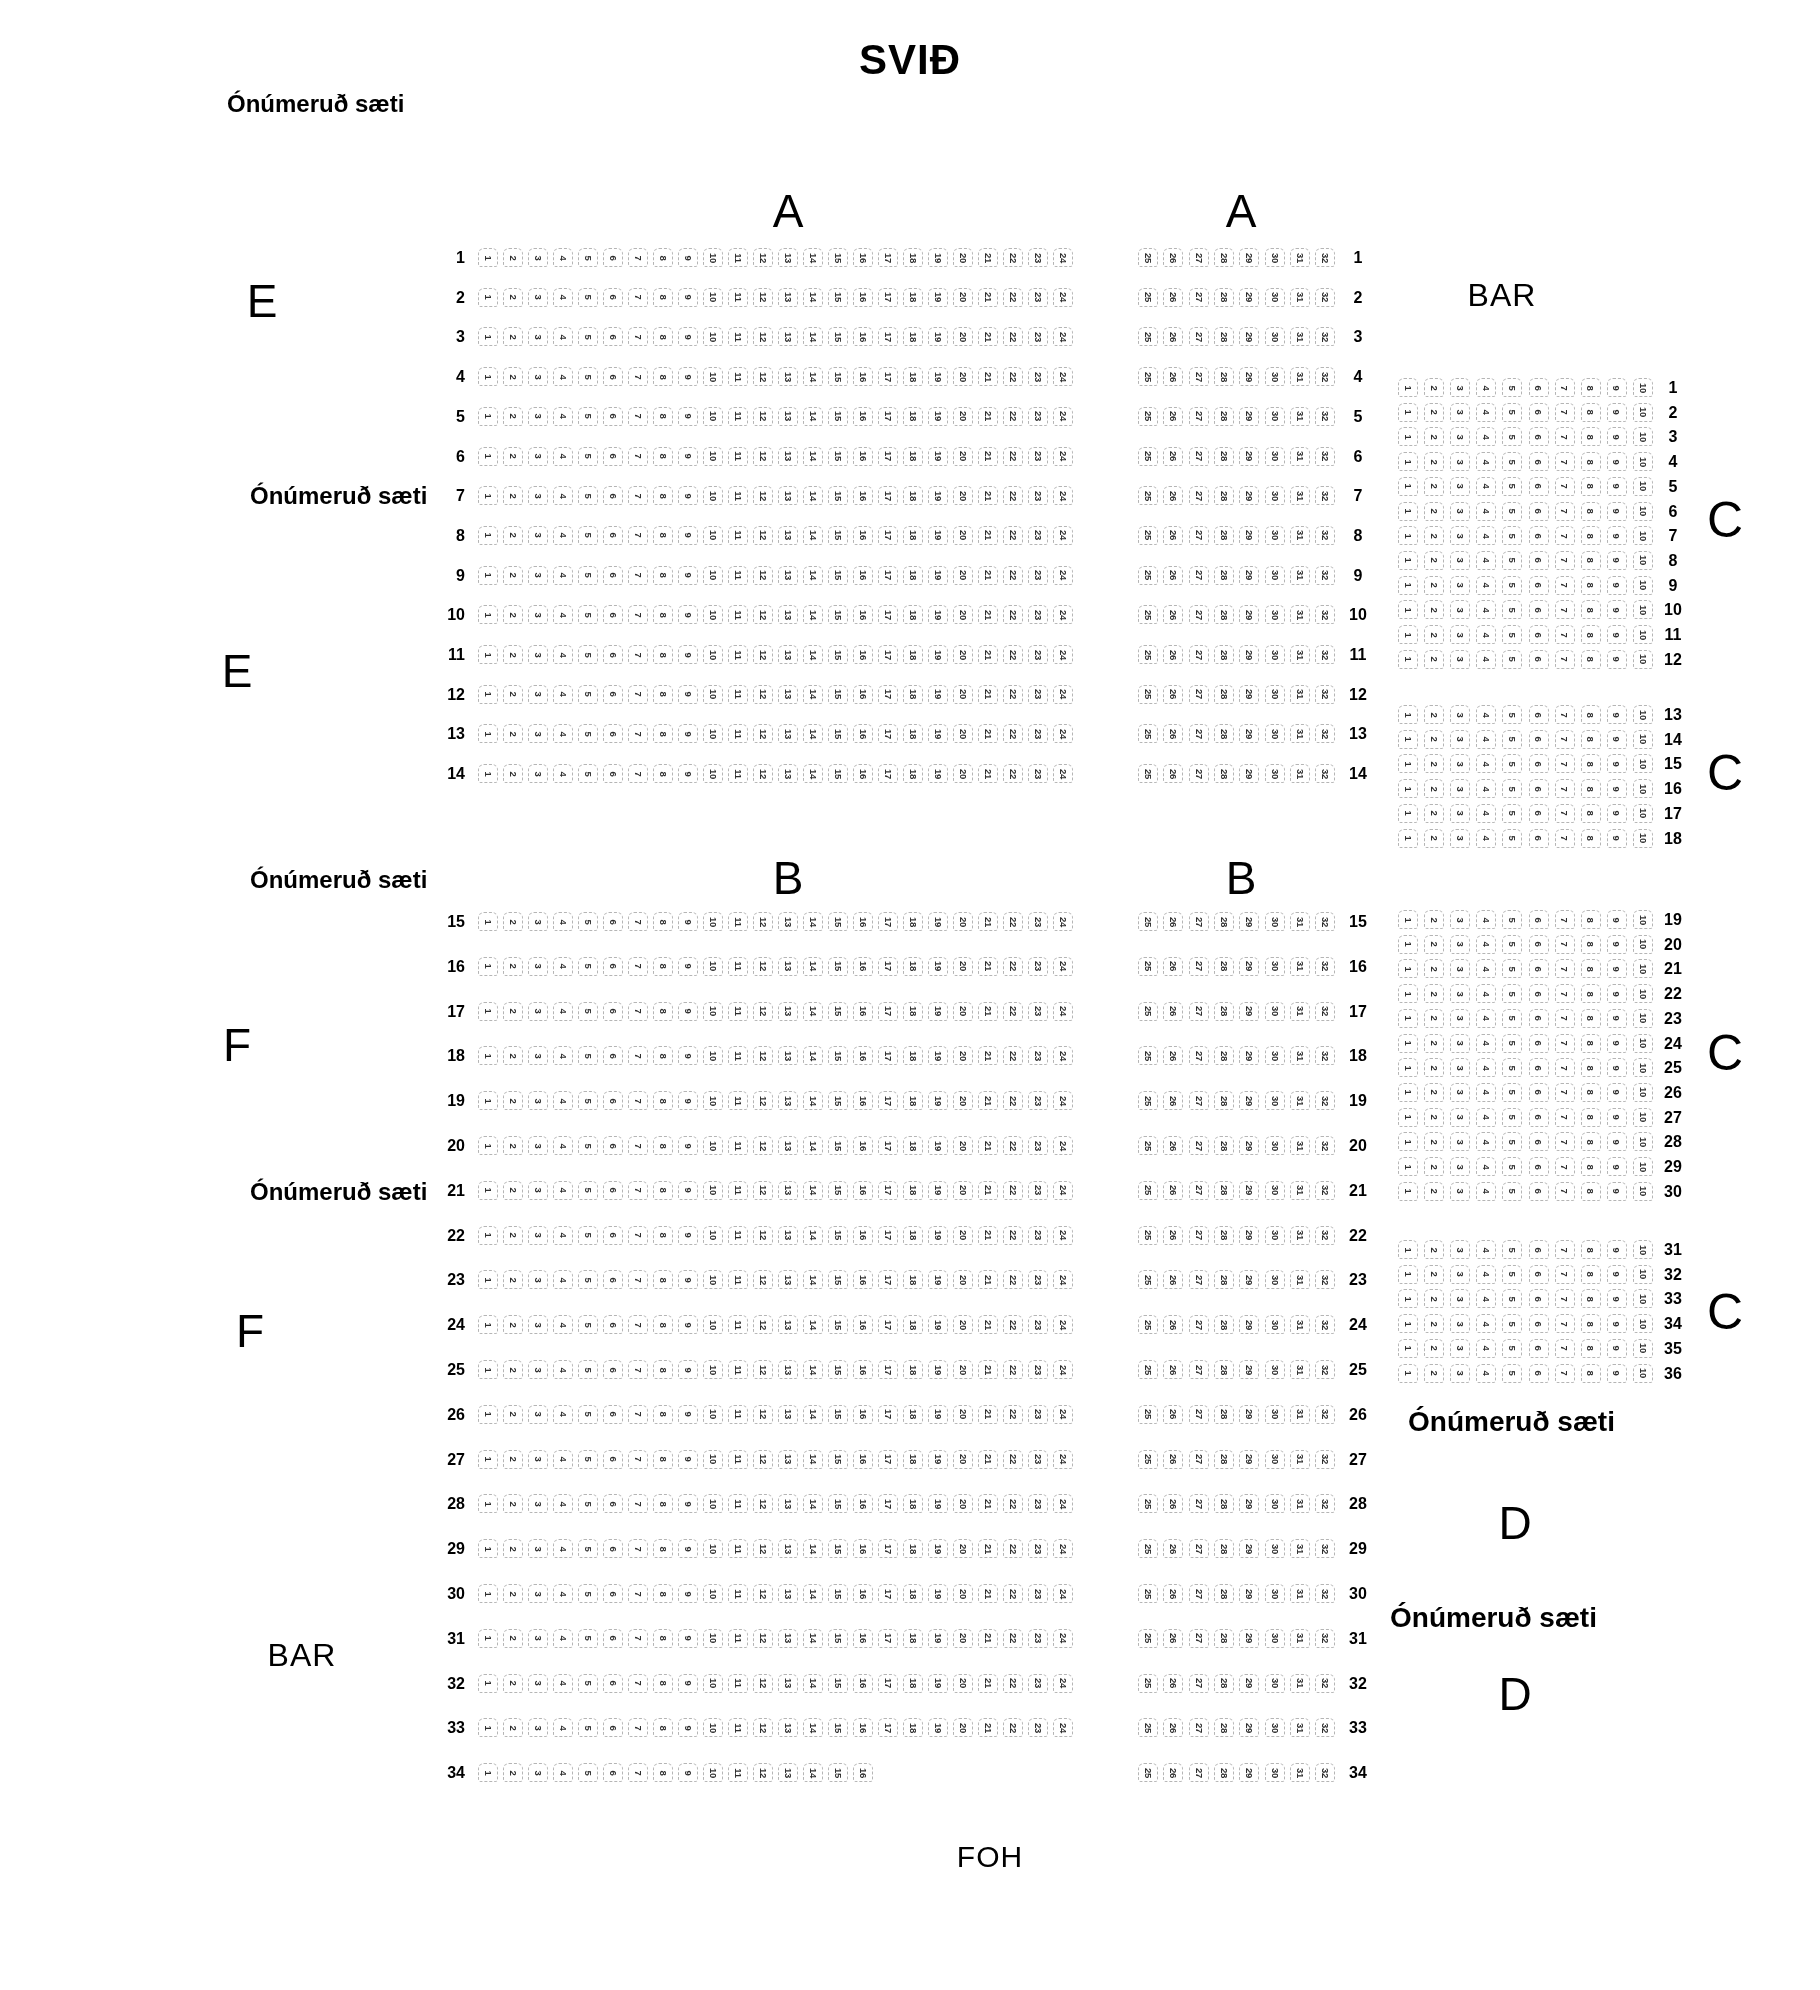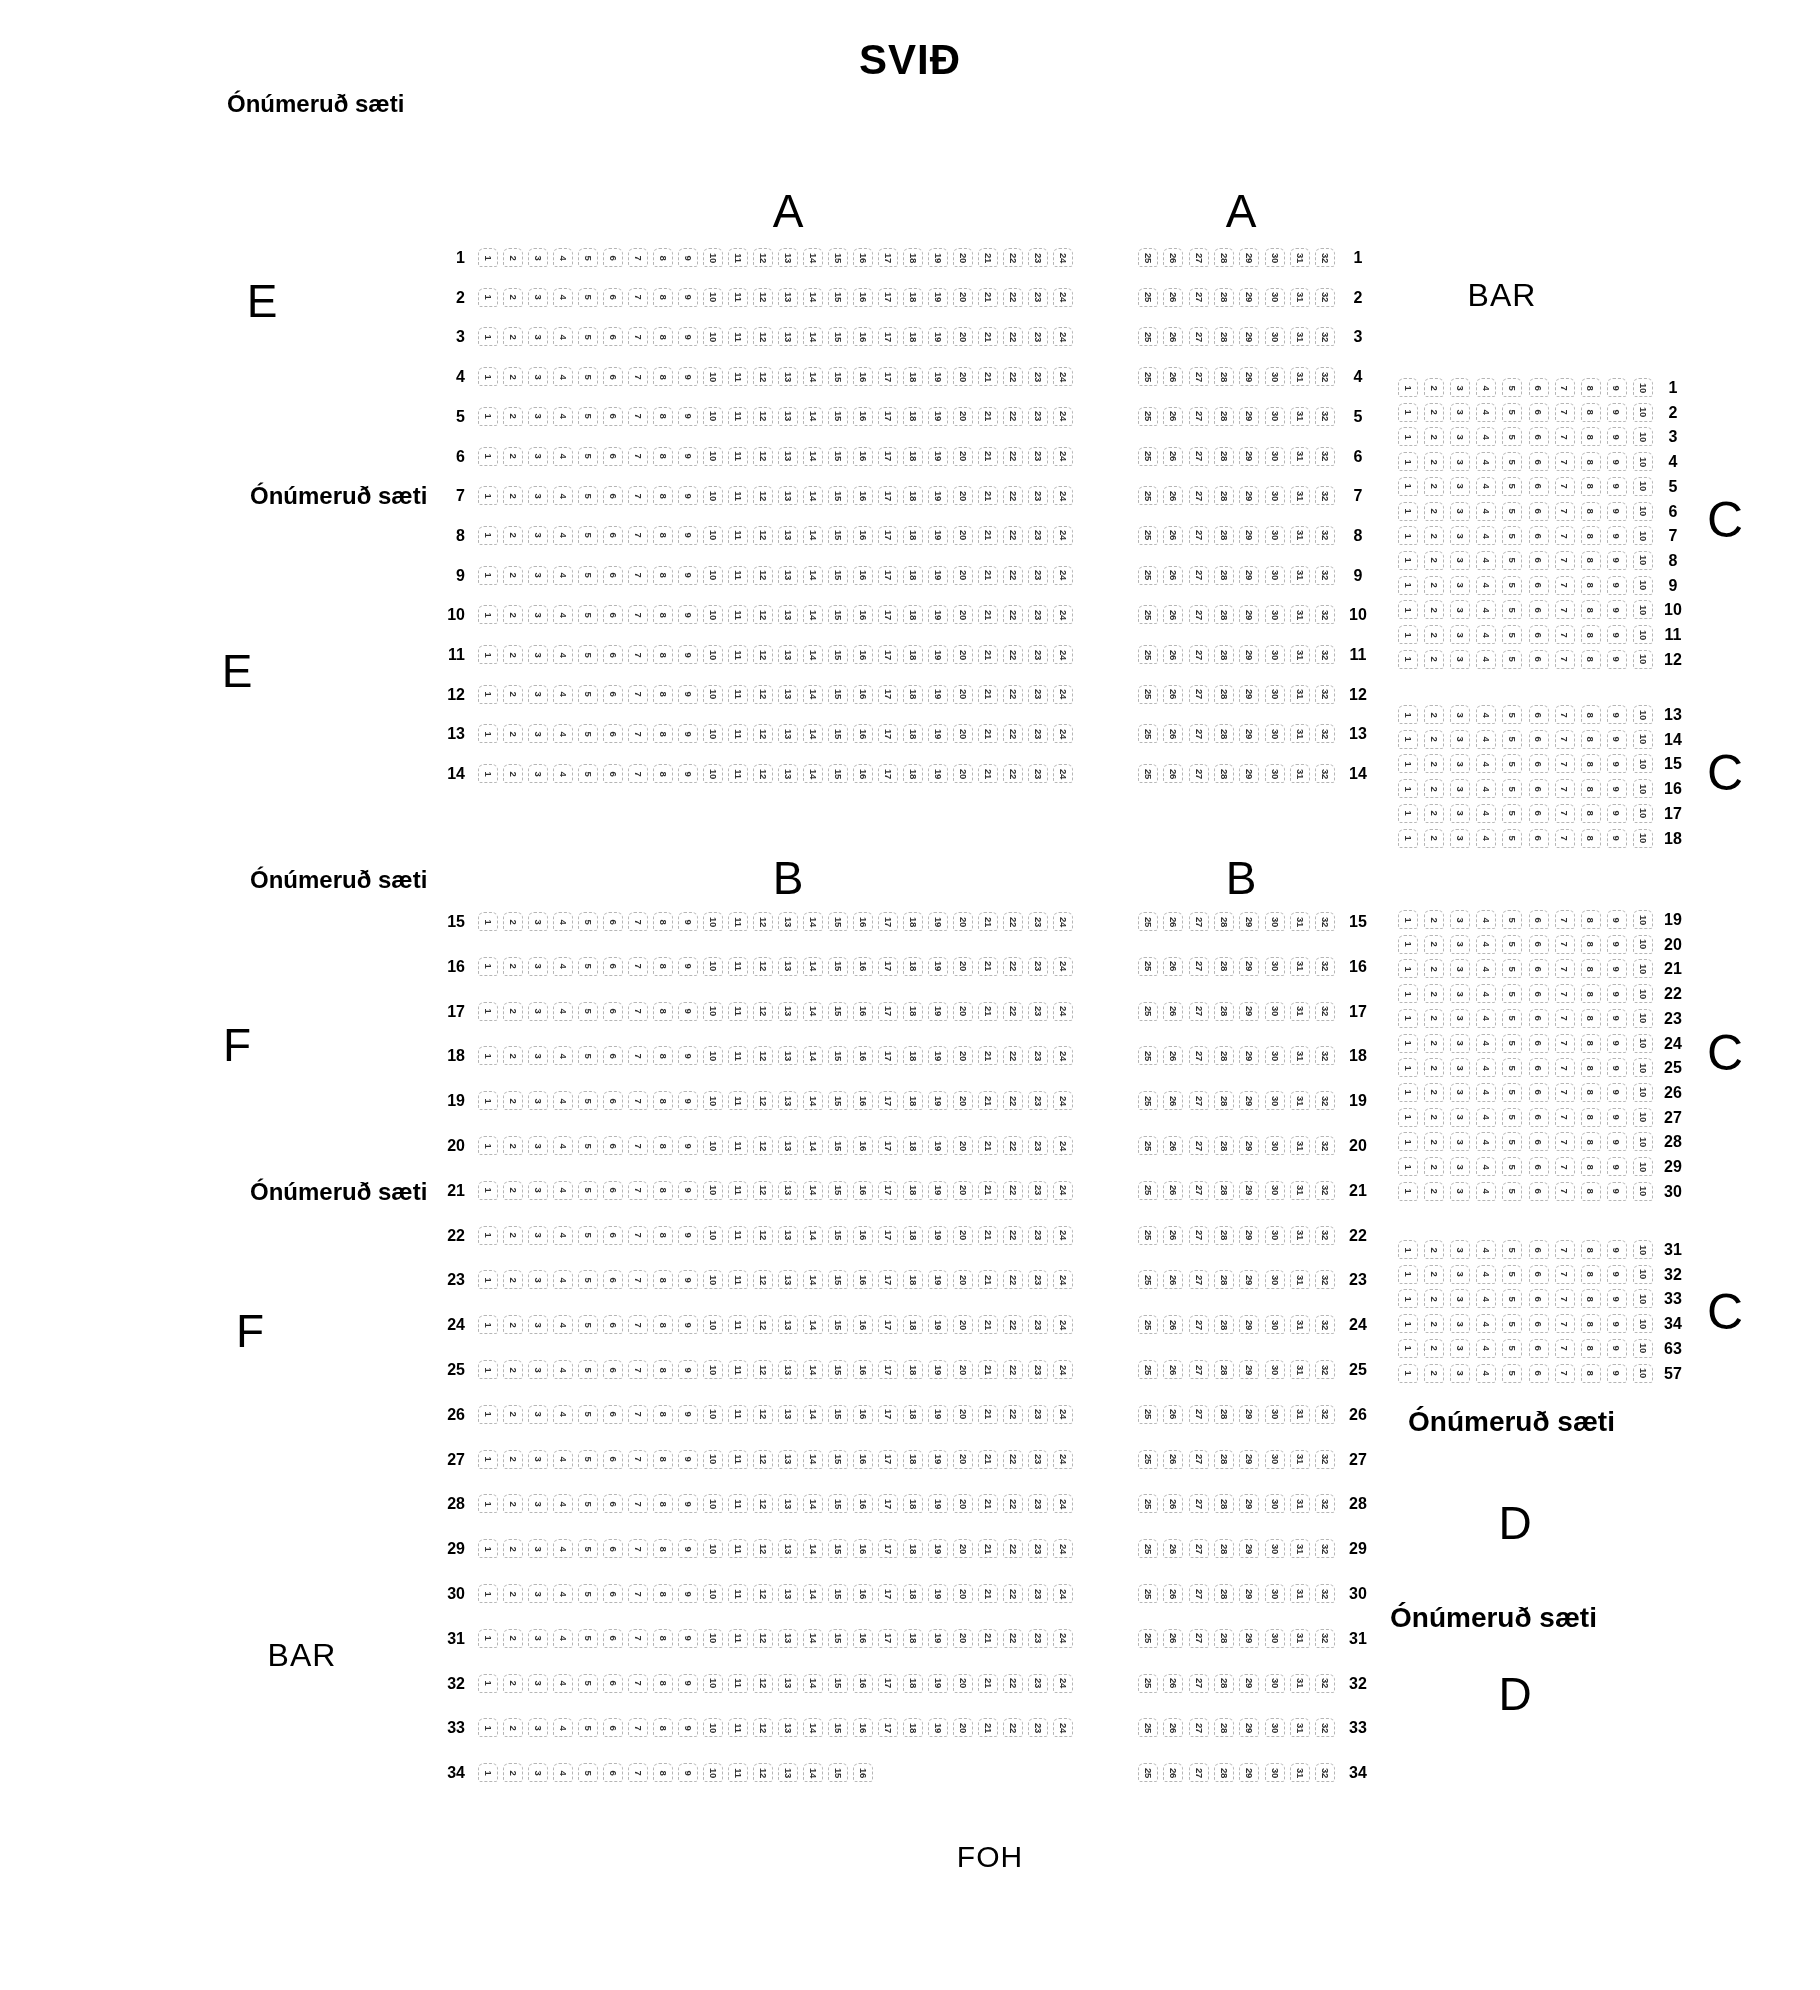--- a/index.html
+++ b/index.html
@@ -4454,21 +4454,21 @@
       </div>
       <div class="seat" style="left: 1580.7px; top: 1338.8px;">
         <span class="num">8</span>
       </div>
       <div class="seat" style="left: 1606.8px; top: 1338.8px;">
         <span class="num">9</span>
       </div>
       <div class="seat" style="left: 1632.9px; top: 1338.8px;">
         <span class="num">10</span>
       </div>
-      <div class="rowlabel center-align" style="left: 1650px; top: 1338.8px; width: 46px;">63</div>
+      <div class="rowlabel center-align" style="left: 1650px; top: 1338.8px; width: 46px;">35</div>
       <div class="seat" style="left: 1398px; top: 1363.5px;">
         <span class="num">1</span>
       </div>
       <div class="seat" style="left: 1424.1px; top: 1363.5px;">
         <span class="num">2</span>
       </div>
       <div class="seat" style="left: 1450.2px; top: 1363.5px;">
         <span class="num">3</span>
       </div>
       <div class="seat" style="left: 1476.3px; top: 1363.5px;">
@@ -4485,15 +4485,15 @@
       </div>
       <div class="seat" style="left: 1580.7px; top: 1363.5px;">
         <span class="num">8</span>
       </div>
       <div class="seat" style="left: 1606.8px; top: 1363.5px;">
         <span class="num">9</span>
       </div>
       <div class="seat" style="left: 1632.9px; top: 1363.5px;">
         <span class="num">10</span>
       </div>
-      <div class="rowlabel center-align" style="left: 1650px; top: 1363.5px; width: 46px;">57</div>
+      <div class="rowlabel center-align" style="left: 1650px; top: 1363.5px; width: 46px;">36</div>
     </div>
 </div>
 
 </body></html>

